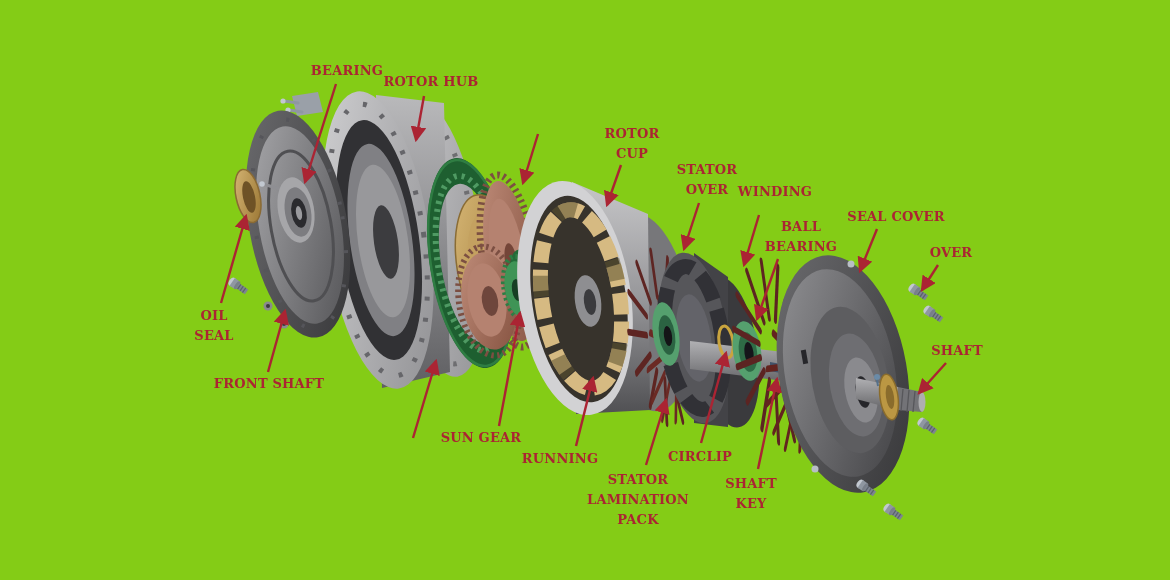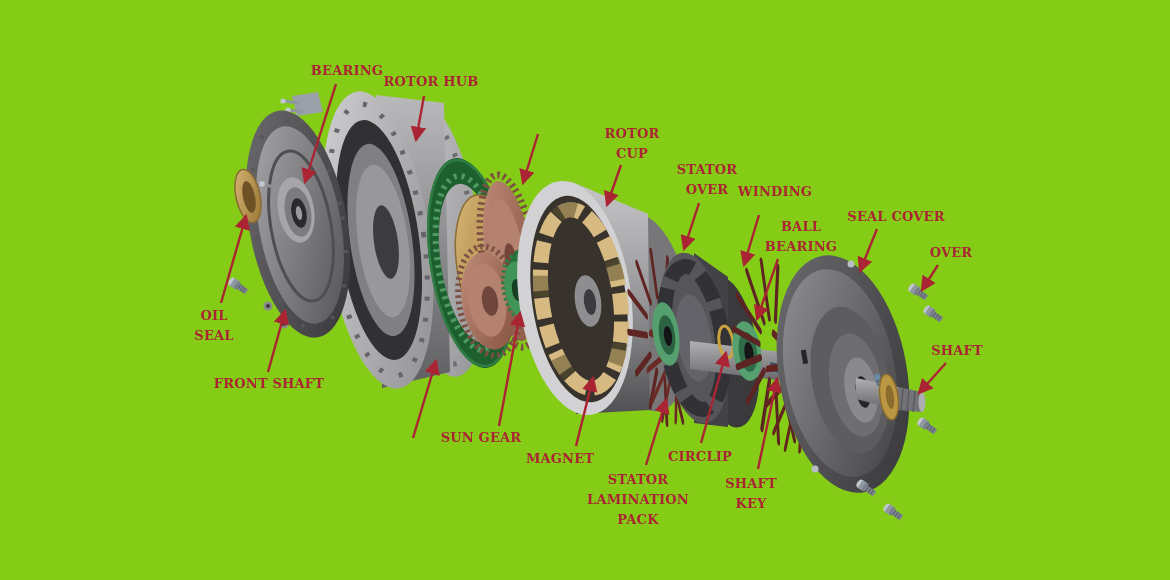--- a/index.html
+++ b/index.html
@@ -344,21 +344,21 @@
       <span class="ln">OIL</span>
       <span class="ln">SEAL</span>
     </div>
 <div class="lbl" style="left:269px;top:384px">
       <span class="ln">FRONT SHAFT</span>
     </div>
 <div class="lbl" style="left:481px;top:438px">
       <span class="ln">SUN GEAR</span>
     </div>
 <div class="lbl" style="left:560px;top:459px">
-      <span class="ln">MAGNET</span>
+      <span class="ln">RUNNING</span>
     </div>
 <div class="lbl" style="left:638px;top:500px">
       <span class="ln">STATOR</span>
       <span class="ln">LAMINATION</span>
       <span class="ln">PACK</span>
     </div>
 <div class="lbl" style="left:700px;top:457px">
       <span class="ln">CIRCLIP</span>
     </div>
 <div class="lbl" style="left:751px;top:494px">

